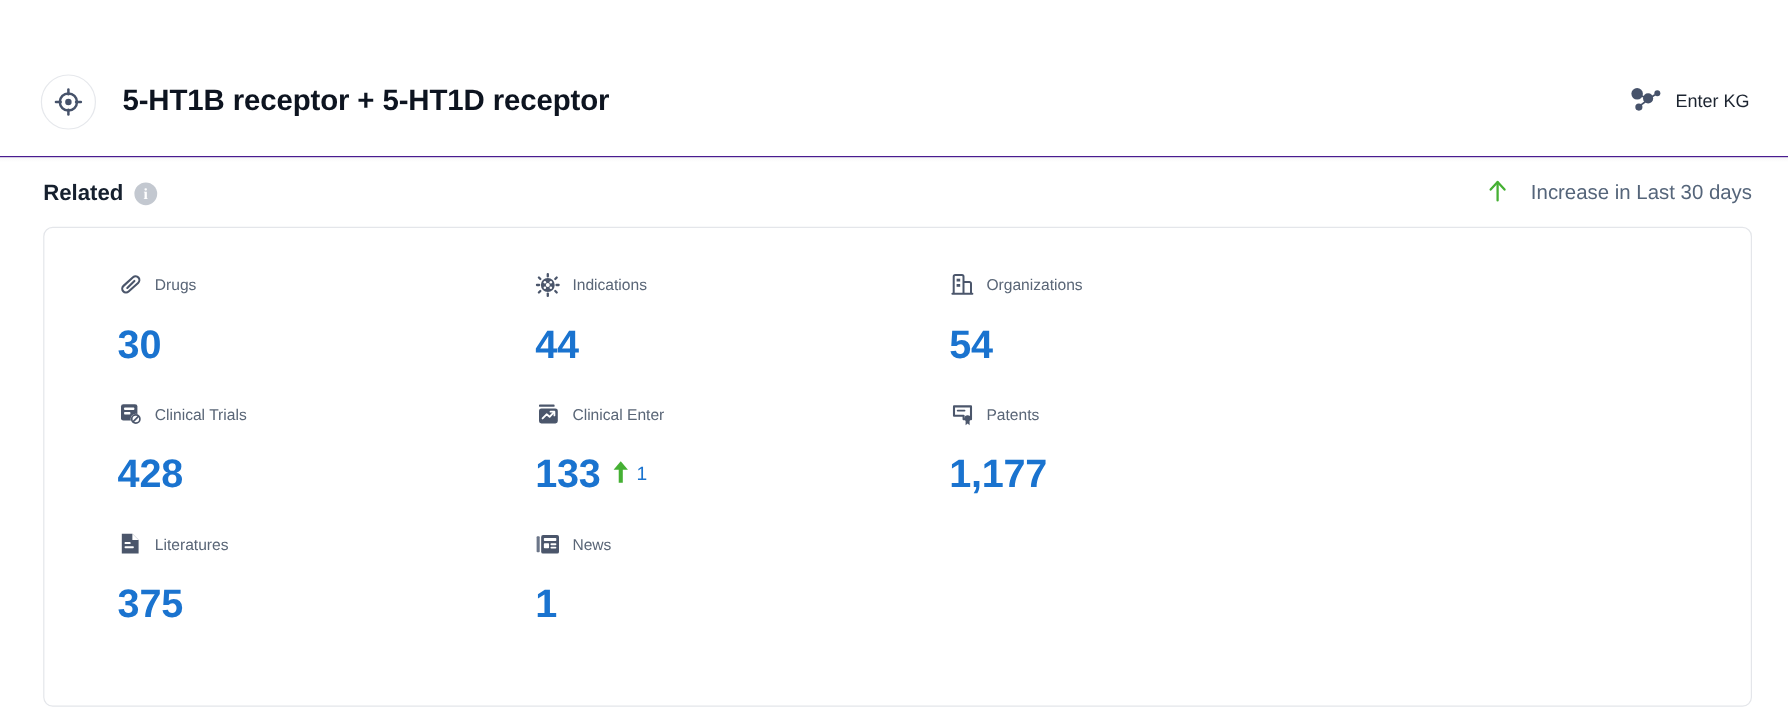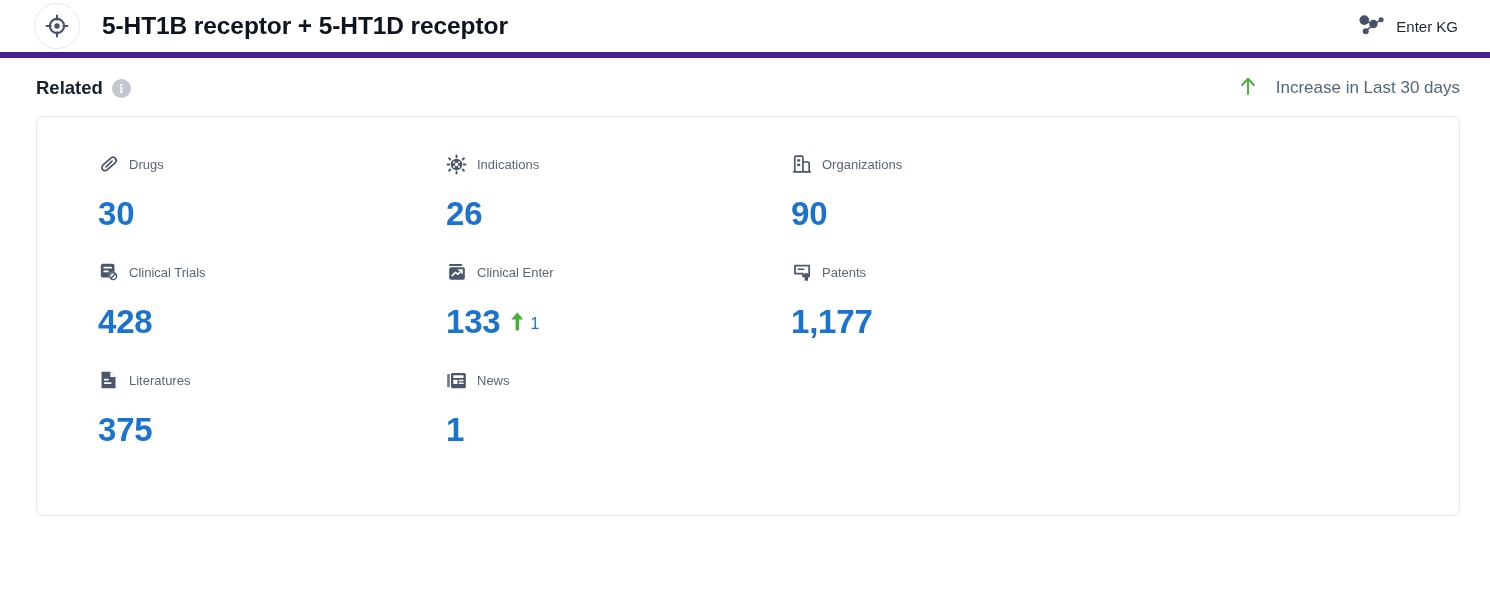--- a/index.html
+++ b/index.html
@@ -9,26 +9,27 @@
     width: 1490px;
     height: 593px;
     background: #ffffff;
     font-family: "Liberation Sans", sans-serif;
     -webkit-font-smoothing: antialiased;
   }
 
   
   .topbar {
     position: relative;
-    height: 58px;
+    height: 92px;
     display: flex;
     align-items: center;
     background: #ffffff;
-    border-bottom: 6px solid #4c1d95;
+    border-bottom: 1px solid #4c1d95;
     padding: 0 30px 0 34px;
+    margin-top: 39px;
   }
   .topbar::after {
     content: "";
     position: absolute;
     left: 0; right: 0; bottom: -5px;
     height: 5px;
     background: linear-gradient(to bottom, rgba(0,0,0,0.045), rgba(0,0,0,0));
     pointer-events: none;
   }
 
@@ -270,39 +271,39 @@
             <rect x="19.2" y="10.9" width="4.2" height="2.2" rx="1"></rect>
             <rect x="3.1" y="3.6" width="2.2" height="4" rx="1" transform="rotate(-45 4.2 5.6)"></rect>
             <rect x="18.7" y="3.6" width="2.2" height="4" rx="1" transform="rotate(45 19.8 5.6)"></rect>
             <rect x="3.1" y="16.4" width="2.2" height="4" rx="1" transform="rotate(45 4.2 18.4)"></rect>
             <rect x="18.7" y="16.4" width="2.2" height="4" rx="1" transform="rotate(-45 19.8 18.4)"></rect>
           </svg>
         </span>
         <span class="stat-label">Indications</span>
       </div>
       <div class="stat-value-row">
-        <span class="stat-value">26</span>
+        <span class="stat-value">44</span>
       </div>
     </div>
 
     <div class="stat">
       <div class="stat-label-row">
         <span class="stat-icon">
           <svg width="20" height="20" viewBox="0 0 24 24" fill="none" stroke="#4b566b" stroke-width="2">
             <path d="M3.3 21.3V4.2a1.6 1.6 0 0 1 1.6-1.6h6.6a1.6 1.6 0 0 1 1.6 1.6v17.1"></path>
             <path d="M13.1 9.6h5.9a1.6 1.6 0 0 1 1.6 1.6v10.1"></path>
             <line x1="2" y1="21.4" x2="22" y2="21.4" stroke-linecap="round"></line>
             <rect x="6.2" y="6.3" width="3.6" height="2.8" fill="#4b566b" stroke="none"></rect>
             <rect x="6.2" y="11.6" width="3.6" height="2.8" fill="#4b566b" stroke="none"></rect>
           </svg>
         </span>
         <span class="stat-label">Organizations</span>
       </div>
       <div class="stat-value-row">
-        <span class="stat-value">90</span>
+        <span class="stat-value">54</span>
       </div>
     </div>
 
     <div class="stat">
       <div class="stat-label-row">
         <span class="stat-icon">
           <svg width="20" height="20" viewBox="0 0 24 24">
             <rect x="2.2" y="2.2" width="16.4" height="16.4" rx="2.4" fill="#4b566b"></rect>
             <rect x="5.3" y="5.6" width="10.2" height="2.3" rx="0.7" fill="#ffffff"></rect>
             <rect x="5.3" y="10.1" width="6.3" height="2.3" rx="0.7" fill="#ffffff"></rect>

